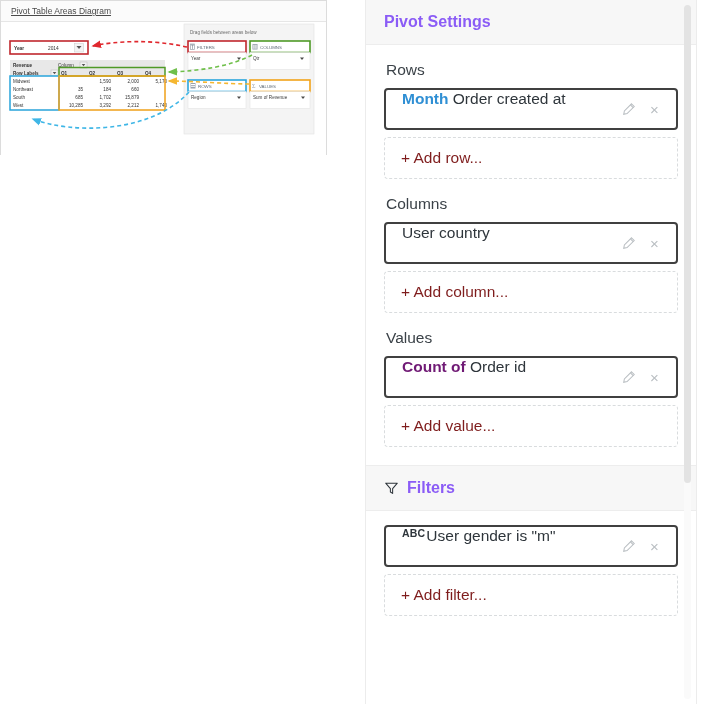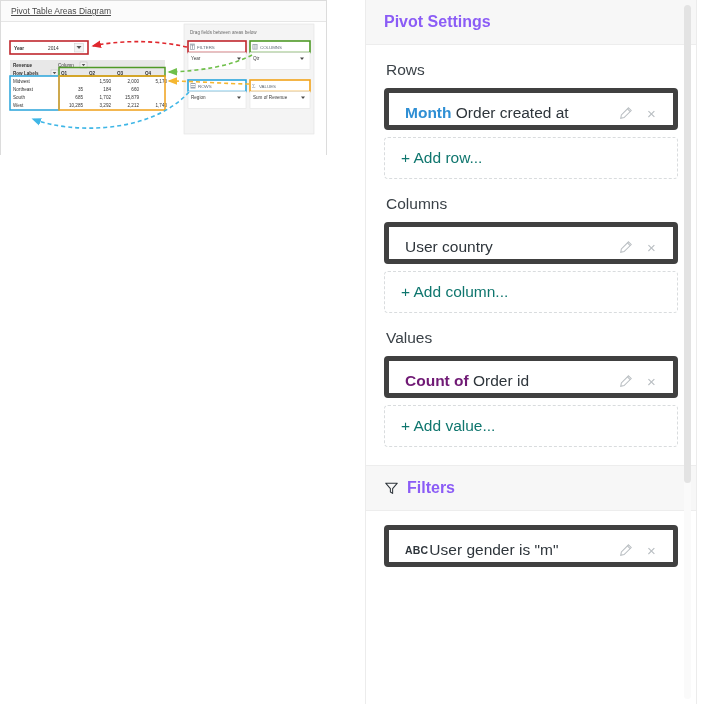--- a/index.html
+++ b/index.html
@@ -46,26 +46,26 @@
     display:flex; align-items:center; gap:8px;
     box-sizing:border-box;
   }
   .panel-header .fhdr-icon{display:inline-flex;}
   .section{padding:0 18px;}
   .section-label{
     font-size:15.5px; color:#3b4248;
     margin:16px 0 9px 2px;
   }
   .field-card{
-    border:5px solid #404040;
+    border:2px solid #404040;
     border-radius:4px;
     background:#fff;
     height:42px;
-    display:flex; align-items:center;
-    padding:8px 10px 0 16px;
+    display:flex; 
+    padding:0 10px 0 16px;
     box-sizing:border-box;
   }
   .field-card .label{
     flex:1 1 auto;
     font-size:15.5px; color:#2e353b;
     white-space:nowrap; overflow:hidden;
   }
   .field-card .label .accent-blue{color:#2f8fd4;font-weight:bold;}
   .field-card .label .accent-green{color:#701a75;font-weight:bold;}
   .field-card .abc{
@@ -78,21 +78,21 @@
     cursor:pointer;
   }
   .x-glyph{font-size:15px;color:#b9bec2;line-height:1;}
   .add-slot{
     margin-top:7px;
     border:1px dashed #d9dcde;
     border-radius:4px;
     height:42px;
     display:flex;align-items:center;
     padding-left:16px;
-    font-size:15.5px;color:#0f766e;
+    font-size:15.5px;color:#7f1d1d;
     box-sizing:border-box;
     cursor:pointer;
   }
   .spacer-gap{height:18px;}
   .filters-sep{height:1px;background:#ededed;}
 
   
   #panel-scrollbar{
     position:absolute; right:5px; top:5px;
     width:7px; height:694px;
@@ -310,17 +310,18 @@
           <svg width="15" height="15" viewBox="0 0 16 16">
               <path d="M11.2 1.9l2.9 2.9-7.6 7.6-3.6.7.7-3.6z" fill="none" stroke="#b9bec2" stroke-width="1.1"></path>
               <path d="M10.1 3l2.9 2.9" stroke="#b9bec2" stroke-width="1.1"></path>
             </svg>
         </span>
         <span class="icon-btn">
             <span class="x-glyph">×</span>
           </span>
       </div>
     </div>
+    <div class="add-slot">+ Add filter...</div>
   </div>
 
   <div id="panel-scrollbar"></div>
   <div id="panel-scroll-thumb"></div>
 </div>
 
 </body></html>

